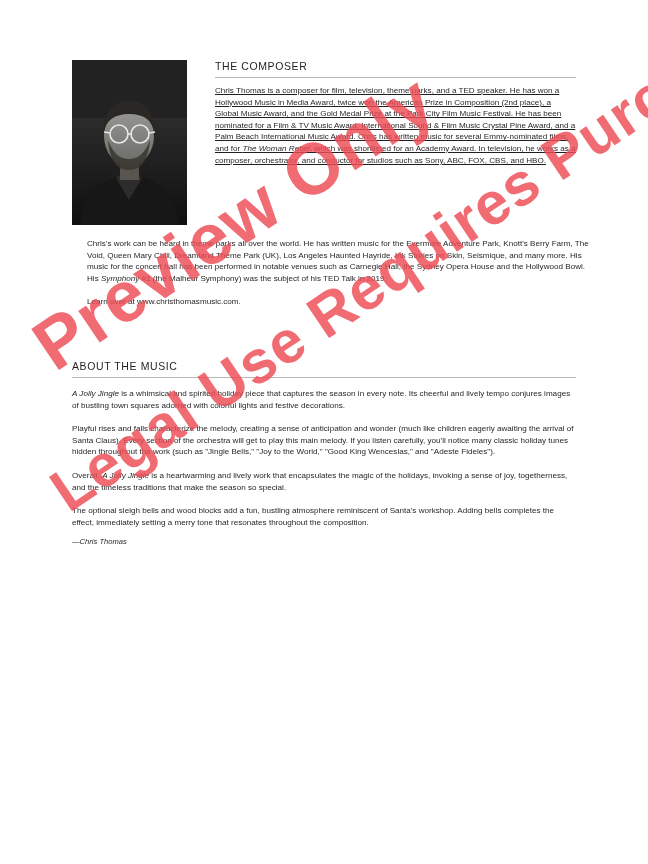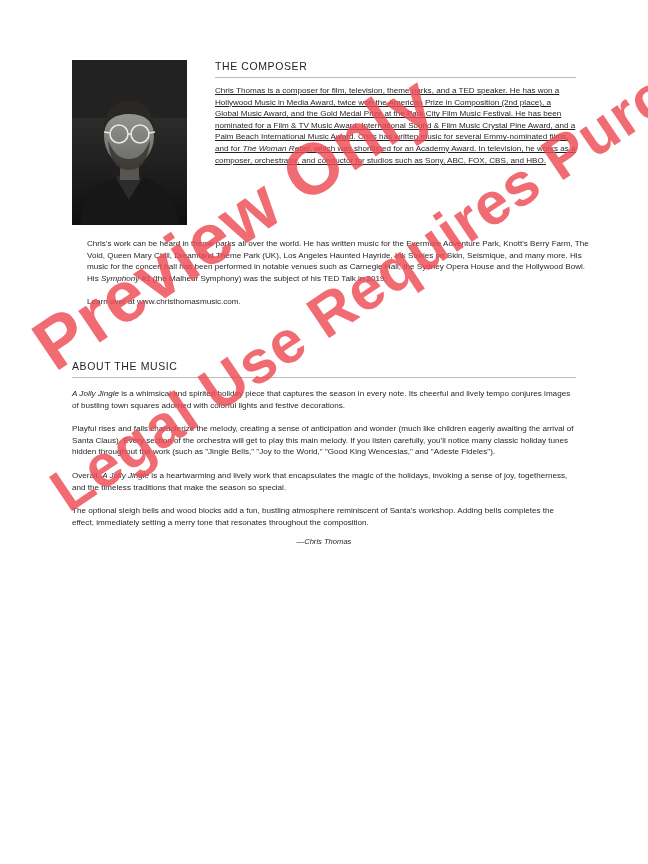--- a/index.html
+++ b/index.html
@@ -72,21 +72,21 @@
     left: 72px;
     top: 360px;
     width: 504px;
   }
   .music-section h2.section-title {
     margin-bottom: 10px;
   }
   .sig {
     font-size: 7.6px;
     font-style: italic;
-    text-align: center;
+    text-align: left;
     margin-top: 9px;
     color: #231f20;
   }
   em { font-style: italic; }
   
   .watermark {
     position: absolute;
     left: 0; top: 0;
     width: 648px; height: 864px;
     pointer-events: none;

